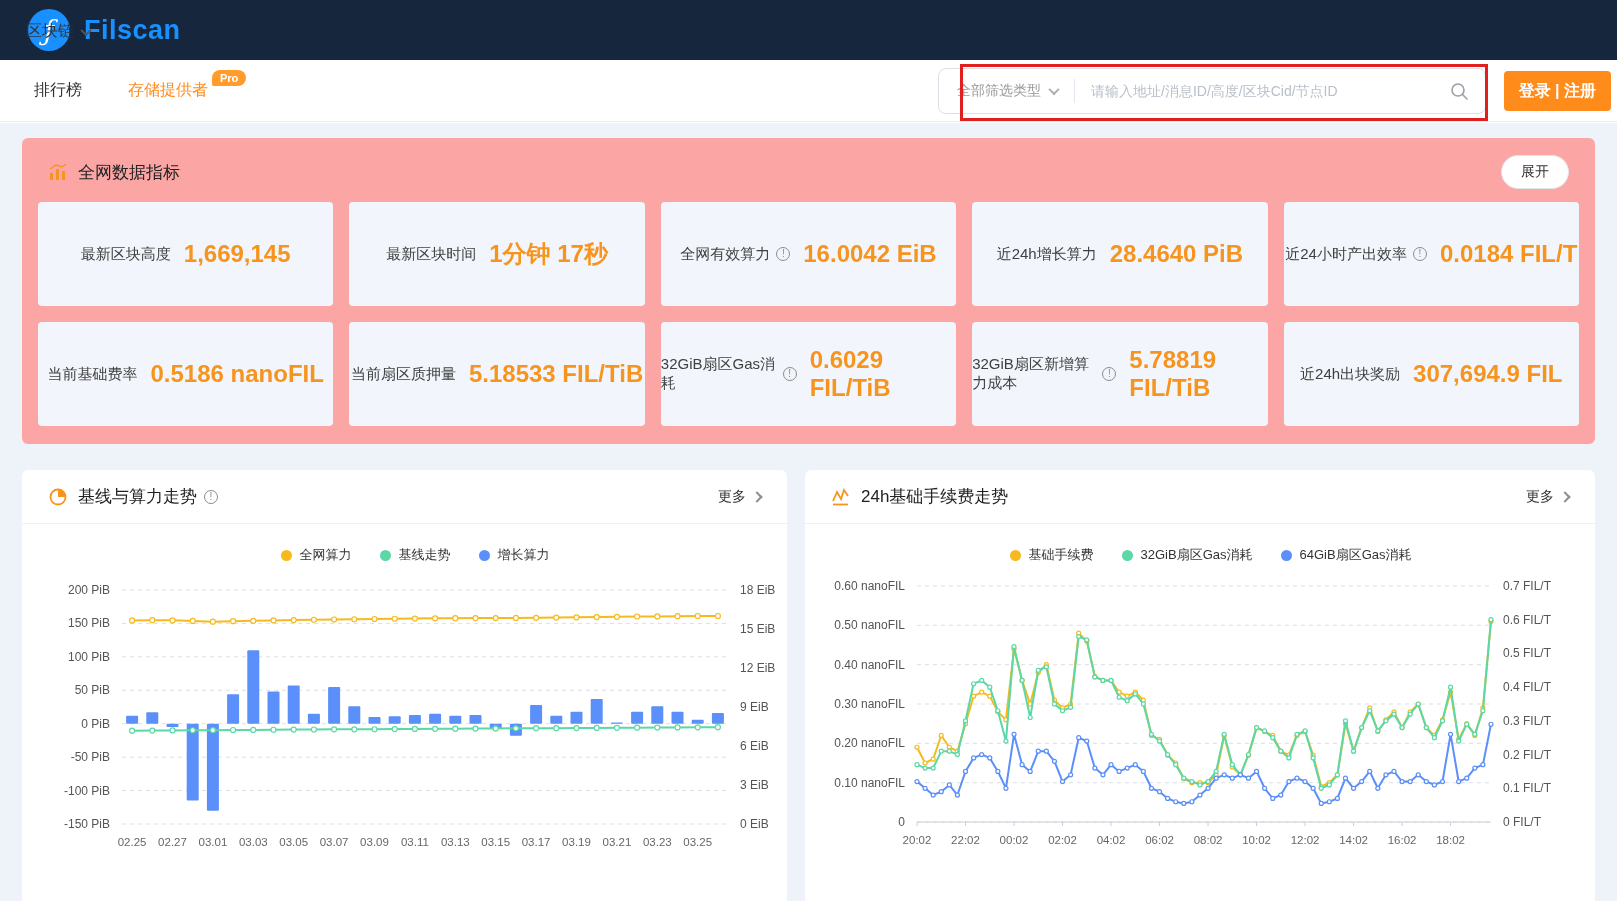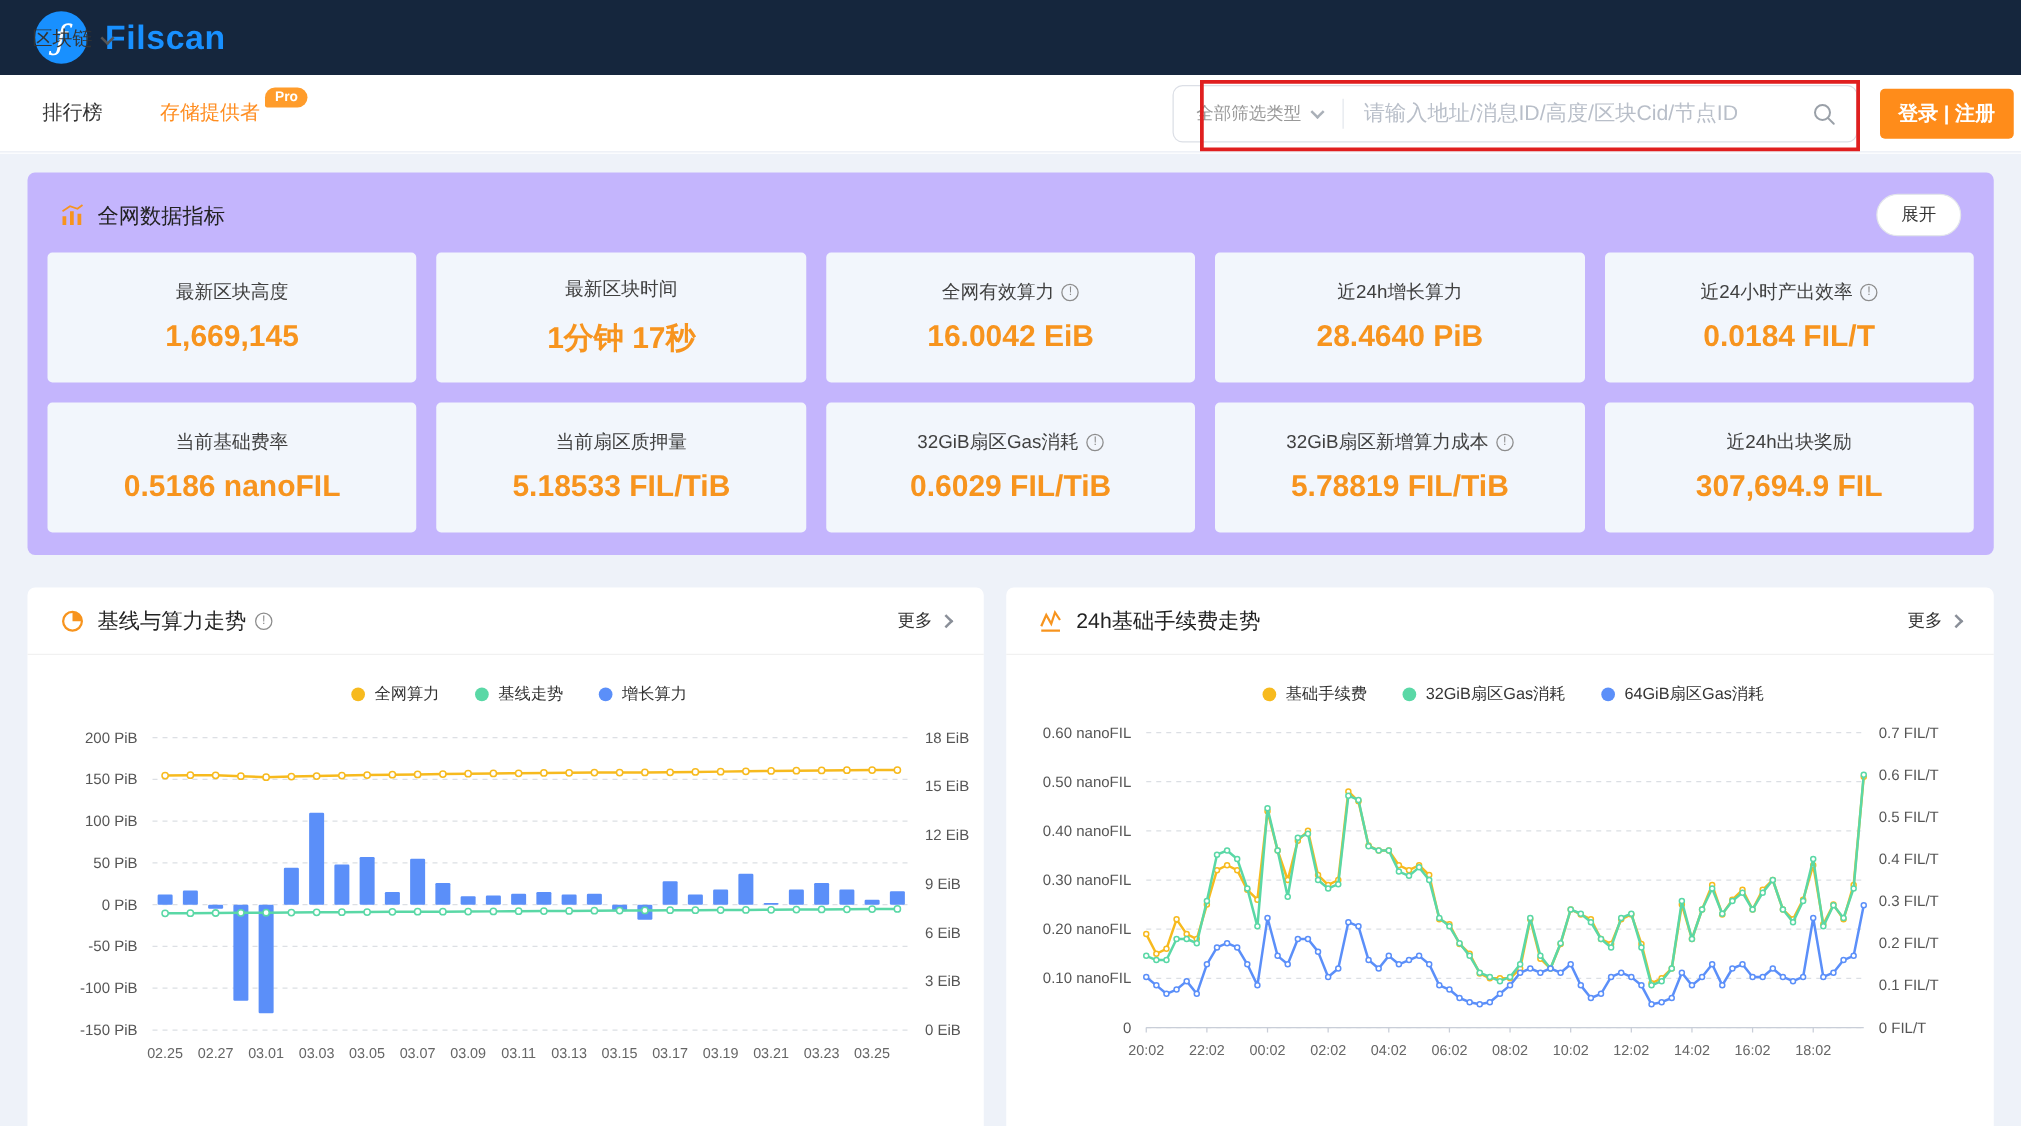--- a/index.html
+++ b/index.html
@@ -26,39 +26,39 @@
   .nav-item .chev{border-color:#555;width:6px;height:6px;margin-left:8px;}
   .nav-pro{display:flex;align-items:flex-start;color:#FF8C1E;margin-left:38px;cursor:pointer;font-size:16px;}
   .pro-badge{background:#FF9C2B;color:#fff;font-size:11px;font-weight:bold;
              border-radius:9px 9px 9px 2px;padding:2px 8px;margin-left:4px;transform:translateY(-10px);}
   .search-wrap{position:absolute;left:938px;top:8px;width:548px;height:46px;background:#fff;
                border:1px solid #DCDFE6;border-radius:8px;display:flex;align-items:center;box-sizing:border-box;}
   .search-filter{color:#999;font-size:14px;padding:0 16px 0 18px;display:flex;align-items:center;
                  white-space:nowrap;cursor:pointer;}
   .search-filter .chev{border-color:#AAB0B8;width:6px;height:6px;}
   .search-divider{width:1px;height:24px;background:#E4E7ED;}
-  .search-input{flex:1;border:none;outline:none;font-size:17px;padding:0 8px 0 16px;color:#333;
+  .search-input{flex:1;border:none;outline:none;font-size:14px;padding:0 8px 0 16px;color:#333;
                 background:transparent;font-family:inherit;min-width:0;}
   .search-input::placeholder{color:#B9BFC9;}
   .search-icon-btn{margin-right:16px;display:flex;align-items:center;cursor:pointer;}
   .red-box{position:absolute;left:960px;top:4px;width:528px;height:57px;border:3px solid #E01F1F;
            box-sizing:border-box;z-index:6;pointer-events:none;}
   .auth-btn{position:absolute;right:6px;top:11px;height:40px;background:#FF8C1A;color:#fff;
             border:none;border-radius:4px;font-size:16px;font-weight:bold;padding:0 15px;
             display:flex;align-items:center;cursor:pointer;font-family:inherit;white-space:nowrap;}
   
   .content{position:absolute;top:123px;left:0;right:0;bottom:0;background:#EEF2F9;
            overflow:hidden;padding-top:15px;box-sizing:border-box;}
-  .stats-card{margin:0 22px;background:#c4b5fd;border-radius:6px;padding:14px 16px 18px;box-sizing:border-box;}
+  .stats-card{margin:0 22px;background:#fca5a5;border-radius:6px;padding:14px 16px 18px;box-sizing:border-box;}
   .stats-header{display:flex;align-items:center;height:40px;padding:0 10px;}
   .section-title{font-size:17px;color:#222;margin-left:10px;}
   .expand-btn{margin-left:auto;border:1px solid #E3E6EB;border-radius:17px;padding:7px 19px;
               font-size:14px;color:#333;background:#fff;cursor:pointer;font-family:inherit;}
   .tiles{display:grid;grid-template-columns:repeat(5,1fr);gap:16px;margin-top:10px;}
-  .tile{background:#F2F6FC;border-radius:4px;height:104px;display:flex;flex-direction:column;
+  .tile{background:#F2F6FC;border-radius:4px;height:104px;display:flex;flex-direction:row;
         align-items:center;justify-content:center;gap:13px;}
   .tile-label{font-size:15px;color:#404040;display:flex;align-items:center;gap:6px;}
   .tile-value{font-size:24px;font-weight:bold;color:#F7941E;}
   .info-icon{width:14px;height:14px;border:1px solid #8C8C8C;border-radius:50%;font-size:10px;
              color:#8C8C8C;display:inline-flex;align-items:center;justify-content:center;
              line-height:1;box-sizing:border-box;flex:none;}
   
   .charts-row{display:flex;gap:18px;margin:26px 22px 0;}
   .chart-card{background:#fff;border-radius:6px;height:445px;box-sizing:border-box;}
   .chart-card.left{width:765px;flex:none;}

